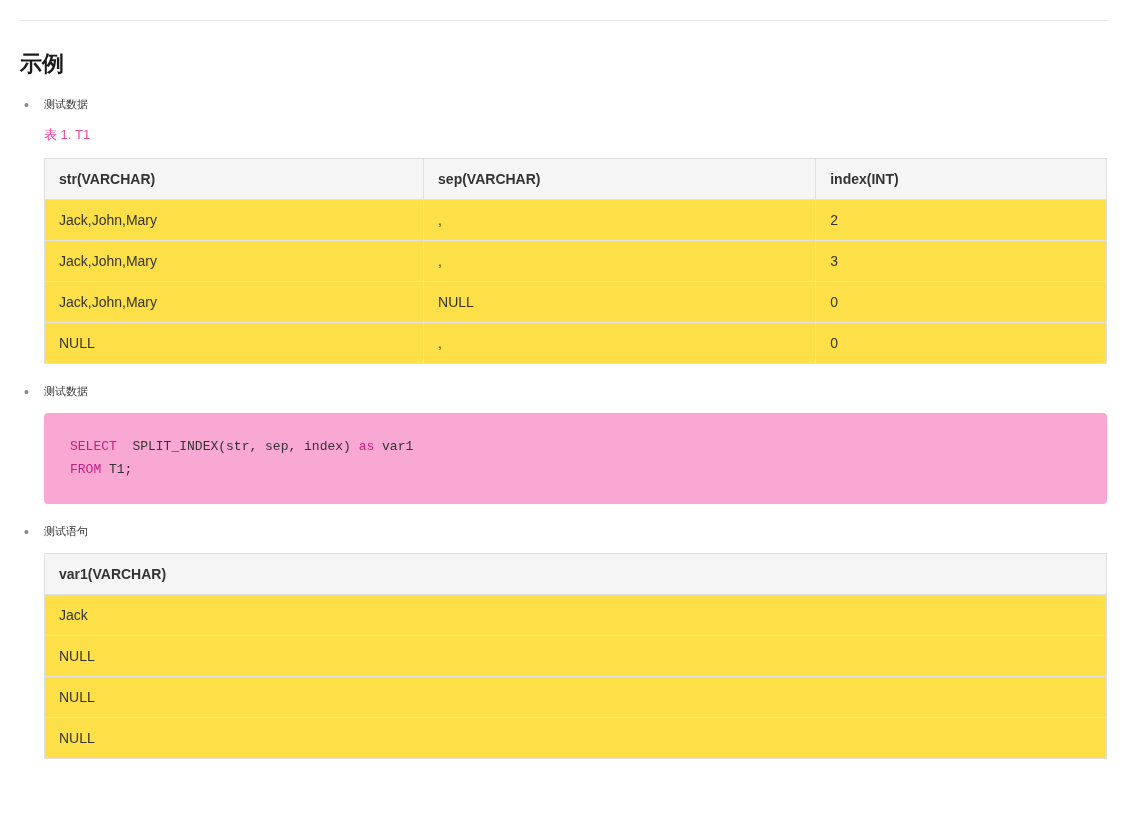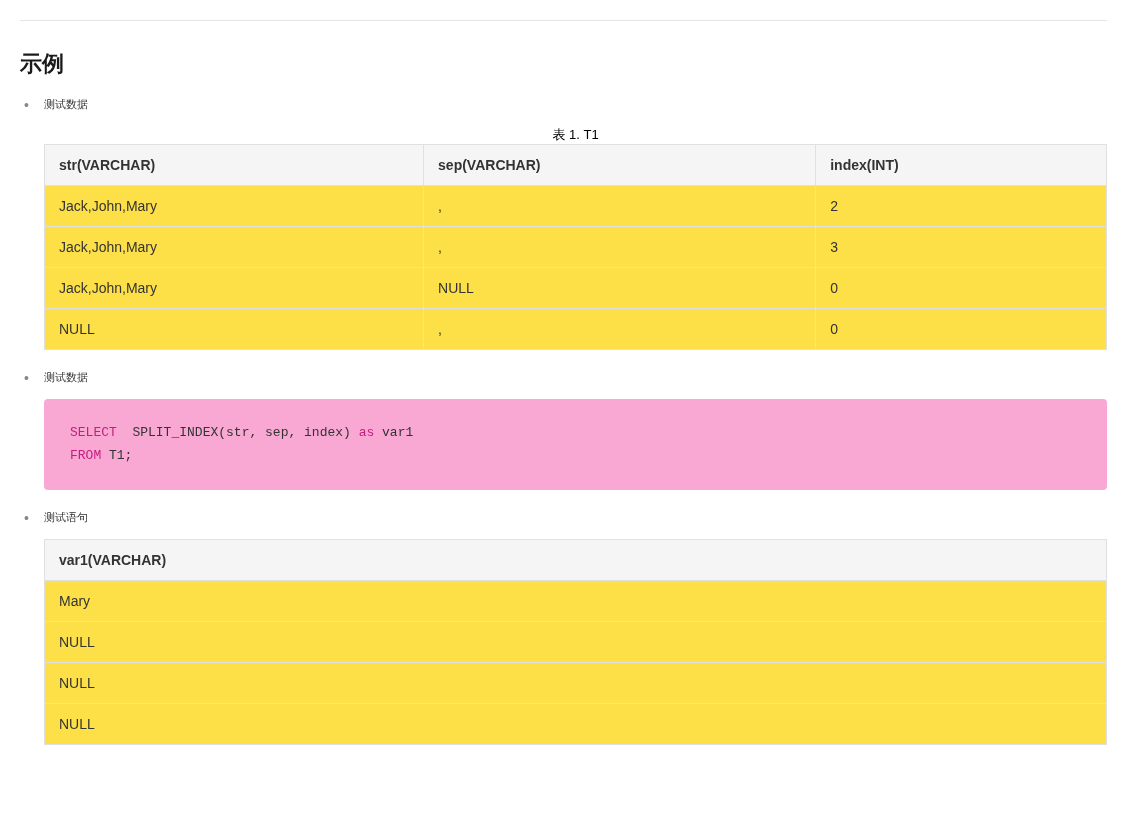--- a/index.html
+++ b/index.html
@@ -39,24 +39,24 @@
       color: #888;
       font-size: 14px;
     }
     .bullet-label {
       font-size: 11px;
       color: #333;
       margin-bottom: 14px;
       display: block;
     }
     .table-caption {
-      text-align: center;
+      text-align: left;
       font-size: 13px;
-      color: #000000;
-      margin-bottom: 0;
+      color: #ec4899;
+      margin-bottom: 14px;
     }
     table.data-table {
       width: 100%;
       border-collapse: collapse;
       margin-bottom: 8px;
       font-size: 14px;
       border-radius: 11px;
     }
     table.data-table th,
     table.data-table td {
@@ -151,21 +151,21 @@
       <span class="bullet-label">测试语句</span>
 
       <table class="data-table">
         <thead>
           <tr>
             <th>var1(VARCHAR)</th>
           </tr>
         </thead>
         <tbody>
           <tr>
-            <td>Mary</td>
+            <td>Jack</td>
           </tr>
           <tr>
             <td>NULL</td>
           </tr>
           <tr>
             <td>NULL</td>
           </tr>
           <tr>
             <td>NULL</td>
           </tr>

